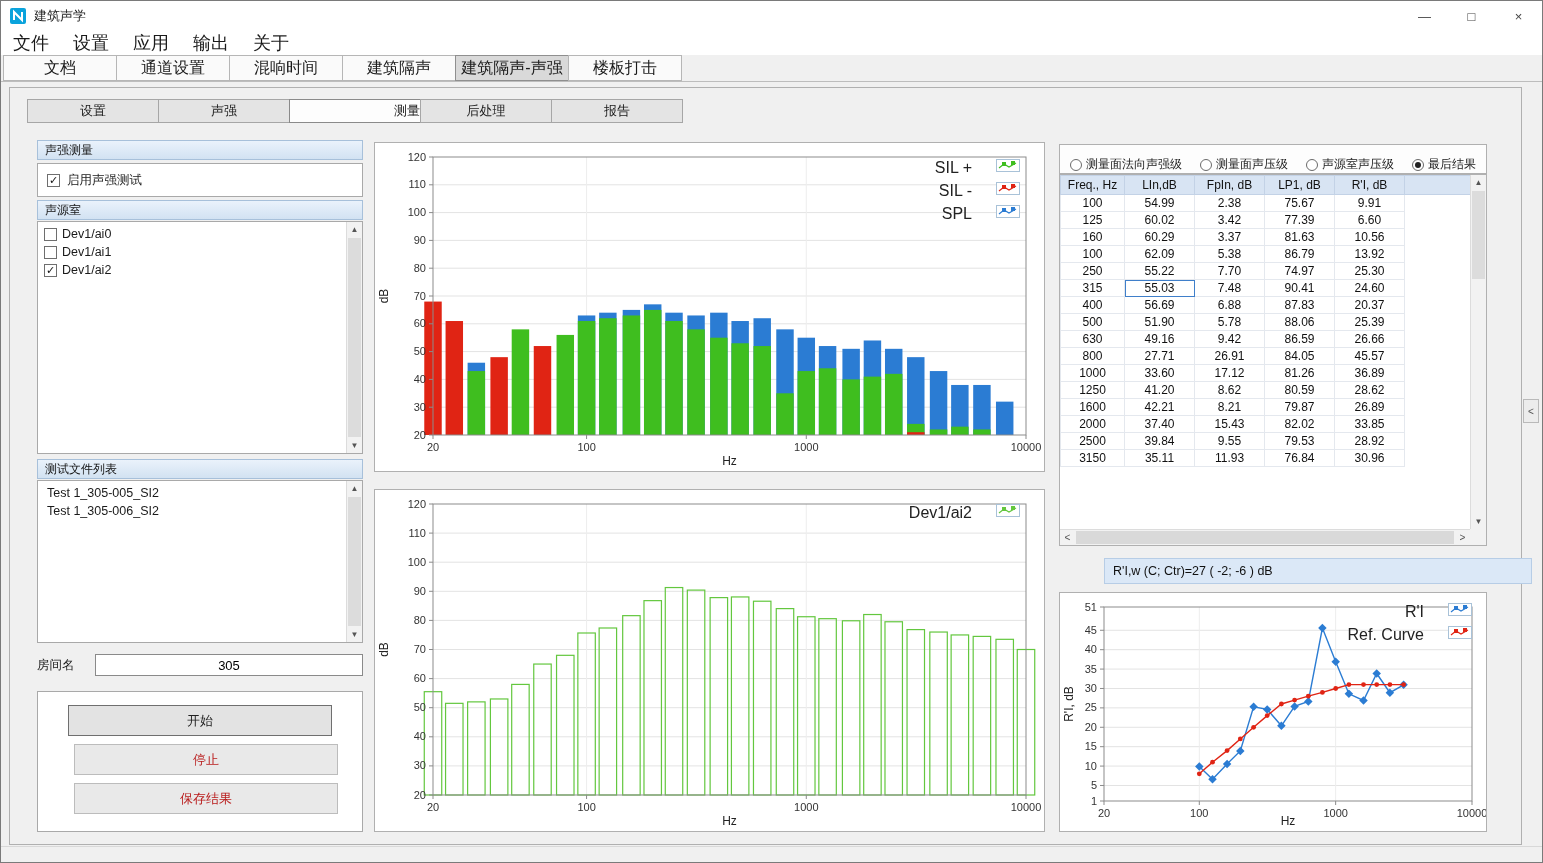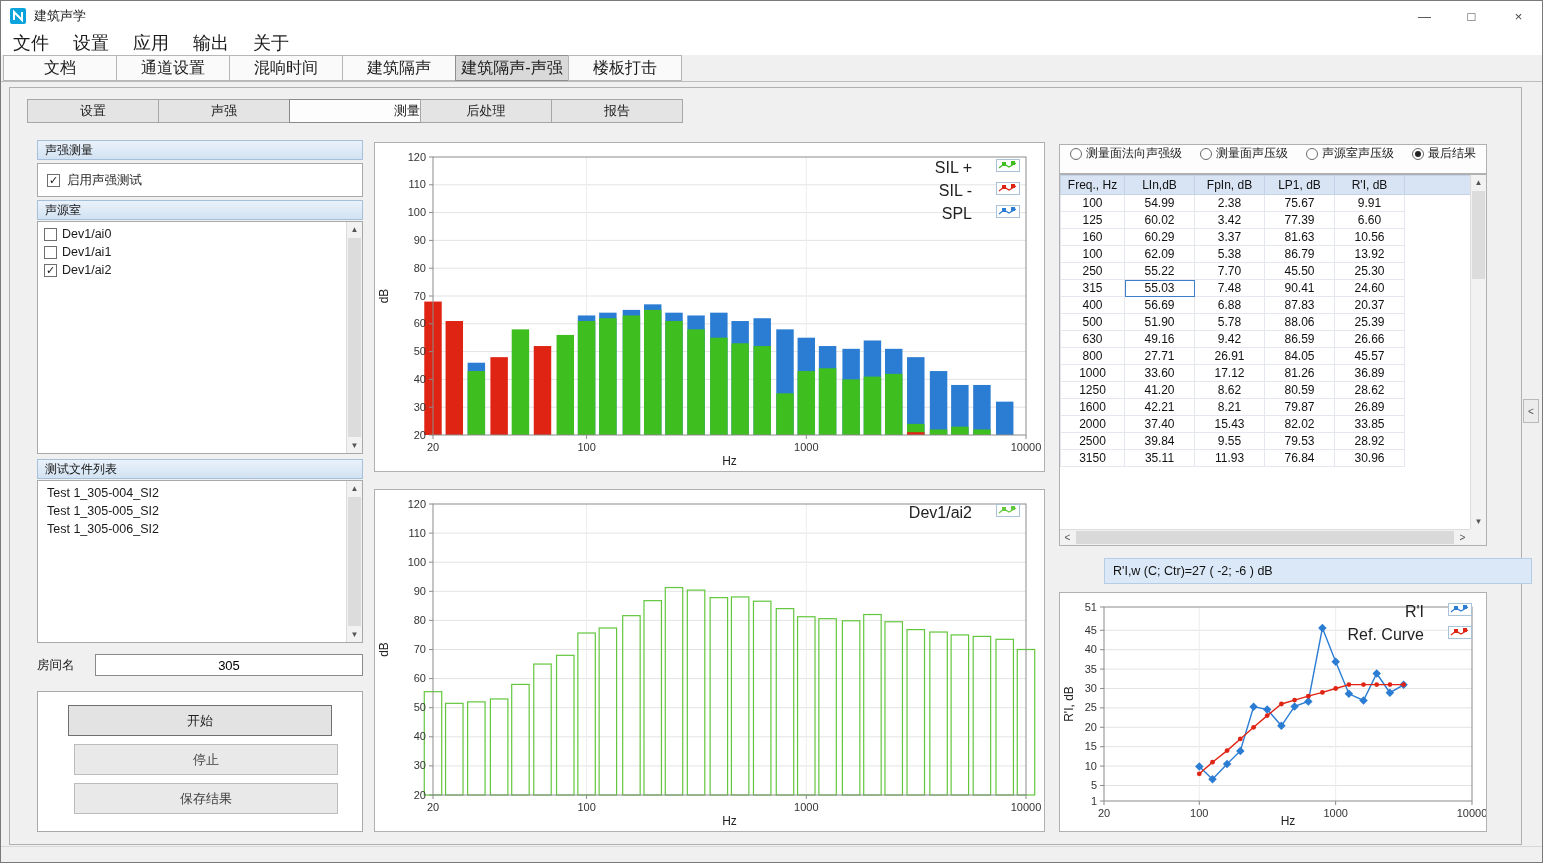--- a/index.html
+++ b/index.html
@@ -66,33 +66,33 @@
 
   .room-row { position:absolute; display:flex; align-items:center; height:24px; }
   .room-label { font-size:12.5px; width:58px; }
   .room-input { flex:1; height:22px; border:1px solid #8a8a8a; text-align:center; font-size:13px;
                 font-family:inherit; background:#fff; }
 
   .btn { display:block; width:264px; height:31px; margin:8px auto 0; background:#e3e3e3;
          border:1px solid #a9a9a9; font-size:13px; font-family:inherit; color:#222; }
   .btn:first-child { margin-top:13px; }
   .btn.primary { border-color:#6f6f6f; }
-  .btn[disabled] { color:#404040; background:#e9e9e9; border-color:#bcbcbc;margin-left:36px; }
+  .btn[disabled] { color:#b91c1c; background:#e9e9e9; border-color:#bcbcbc;margin-left:36px; }
 
   .chart-panel { position:absolute; background:#ffffff; border:1px solid #b0b0b0; }
   .chart-panel svg { display:block; }
   svg text { font-family:"Liberation Sans","DejaVu Sans",sans-serif; }
   .tick { font-size:11px; fill:#333; }
   .axis-label { font-size:12px; fill:#222; }
 
   .legend { position:absolute; display:flex; flex-direction:column; gap:5px; align-items:flex-end; }
   .legend-row { display:flex; align-items:flex-start; gap:24px; font-size:16px; color:#222; }
   .legend-icon { display:flex; }
 
-  .radio-bar { position:absolute; display:flex; align-items:flex-start; justify-content:space-between;
+  .radio-bar { position:absolute; display:flex; align-items:flex-end; justify-content:space-between;
                padding:0 10px; background:#fdfdfd; border:1px solid #b0b0b0; }
   .radio-item { display:flex; align-items:center; gap:4px; font-size:12px; cursor:default; }
   .radio { width:12px; height:12px; min-width:12px; border:1px solid #6a6a6a; border-radius:50%;
            background:#fff; display:inline-block; position:relative; }
   .radio.selected::after { content:""; position:absolute; left:2px; top:2px; width:6px; height:6px;
                            border-radius:50%; background:#222; }
 
   .table-wrap { position:absolute; background:#ffffff; border:1px solid #b0b0b0; }
   .table-wrap table { table-layout:fixed; width:412px; border-collapse:collapse; background:#fff; }
   .table-wrap th, .table-wrap td { height:17px; font-size:12px; text-align:center; padding:0;
@@ -187,21 +187,20 @@
       <div class="vscroll">
         <span class="scroll-arrow">▲</span>
         <span class="vthumb"></span>
         <span class="scroll-arrow">▼</span>
       </div>
     </div>
 
     <div class="sec-header" style="top:371px">测试文件列表</div>
     <div class="box" style="left:27px;top:392px;width:326px;height:163px">
       <div class="list-body">
-          <div class="list-row file">Test 1_305-004_SI2</div>
           <div class="list-row file">Test 1_305-005_SI2</div>
           <div class="list-row file">Test 1_305-006_SI2</div>
         </div>
       <div class="vscroll">
         <span class="scroll-arrow">▲</span>
         <span class="vthumb"></span>
         <span class="scroll-arrow">▼</span>
       </div>
     </div>
 
@@ -500,21 +499,21 @@
               <td>62.09</td>
               <td>5.38</td>
               <td>86.79</td>
               <td>13.92</td>
               <td class="filler"></td>
             </tr>
             <tr>
               <td>250</td>
               <td>55.22</td>
               <td>7.70</td>
-              <td>45.50</td>
+              <td>74.97</td>
               <td>25.30</td>
               <td class="filler"></td>
             </tr>
             <tr>
               <td>315</td>
               <td class="cell-selected">55.03</td>
               <td>7.48</td>
               <td>90.41</td>
               <td>24.60</td>
               <td class="filler"></td>

